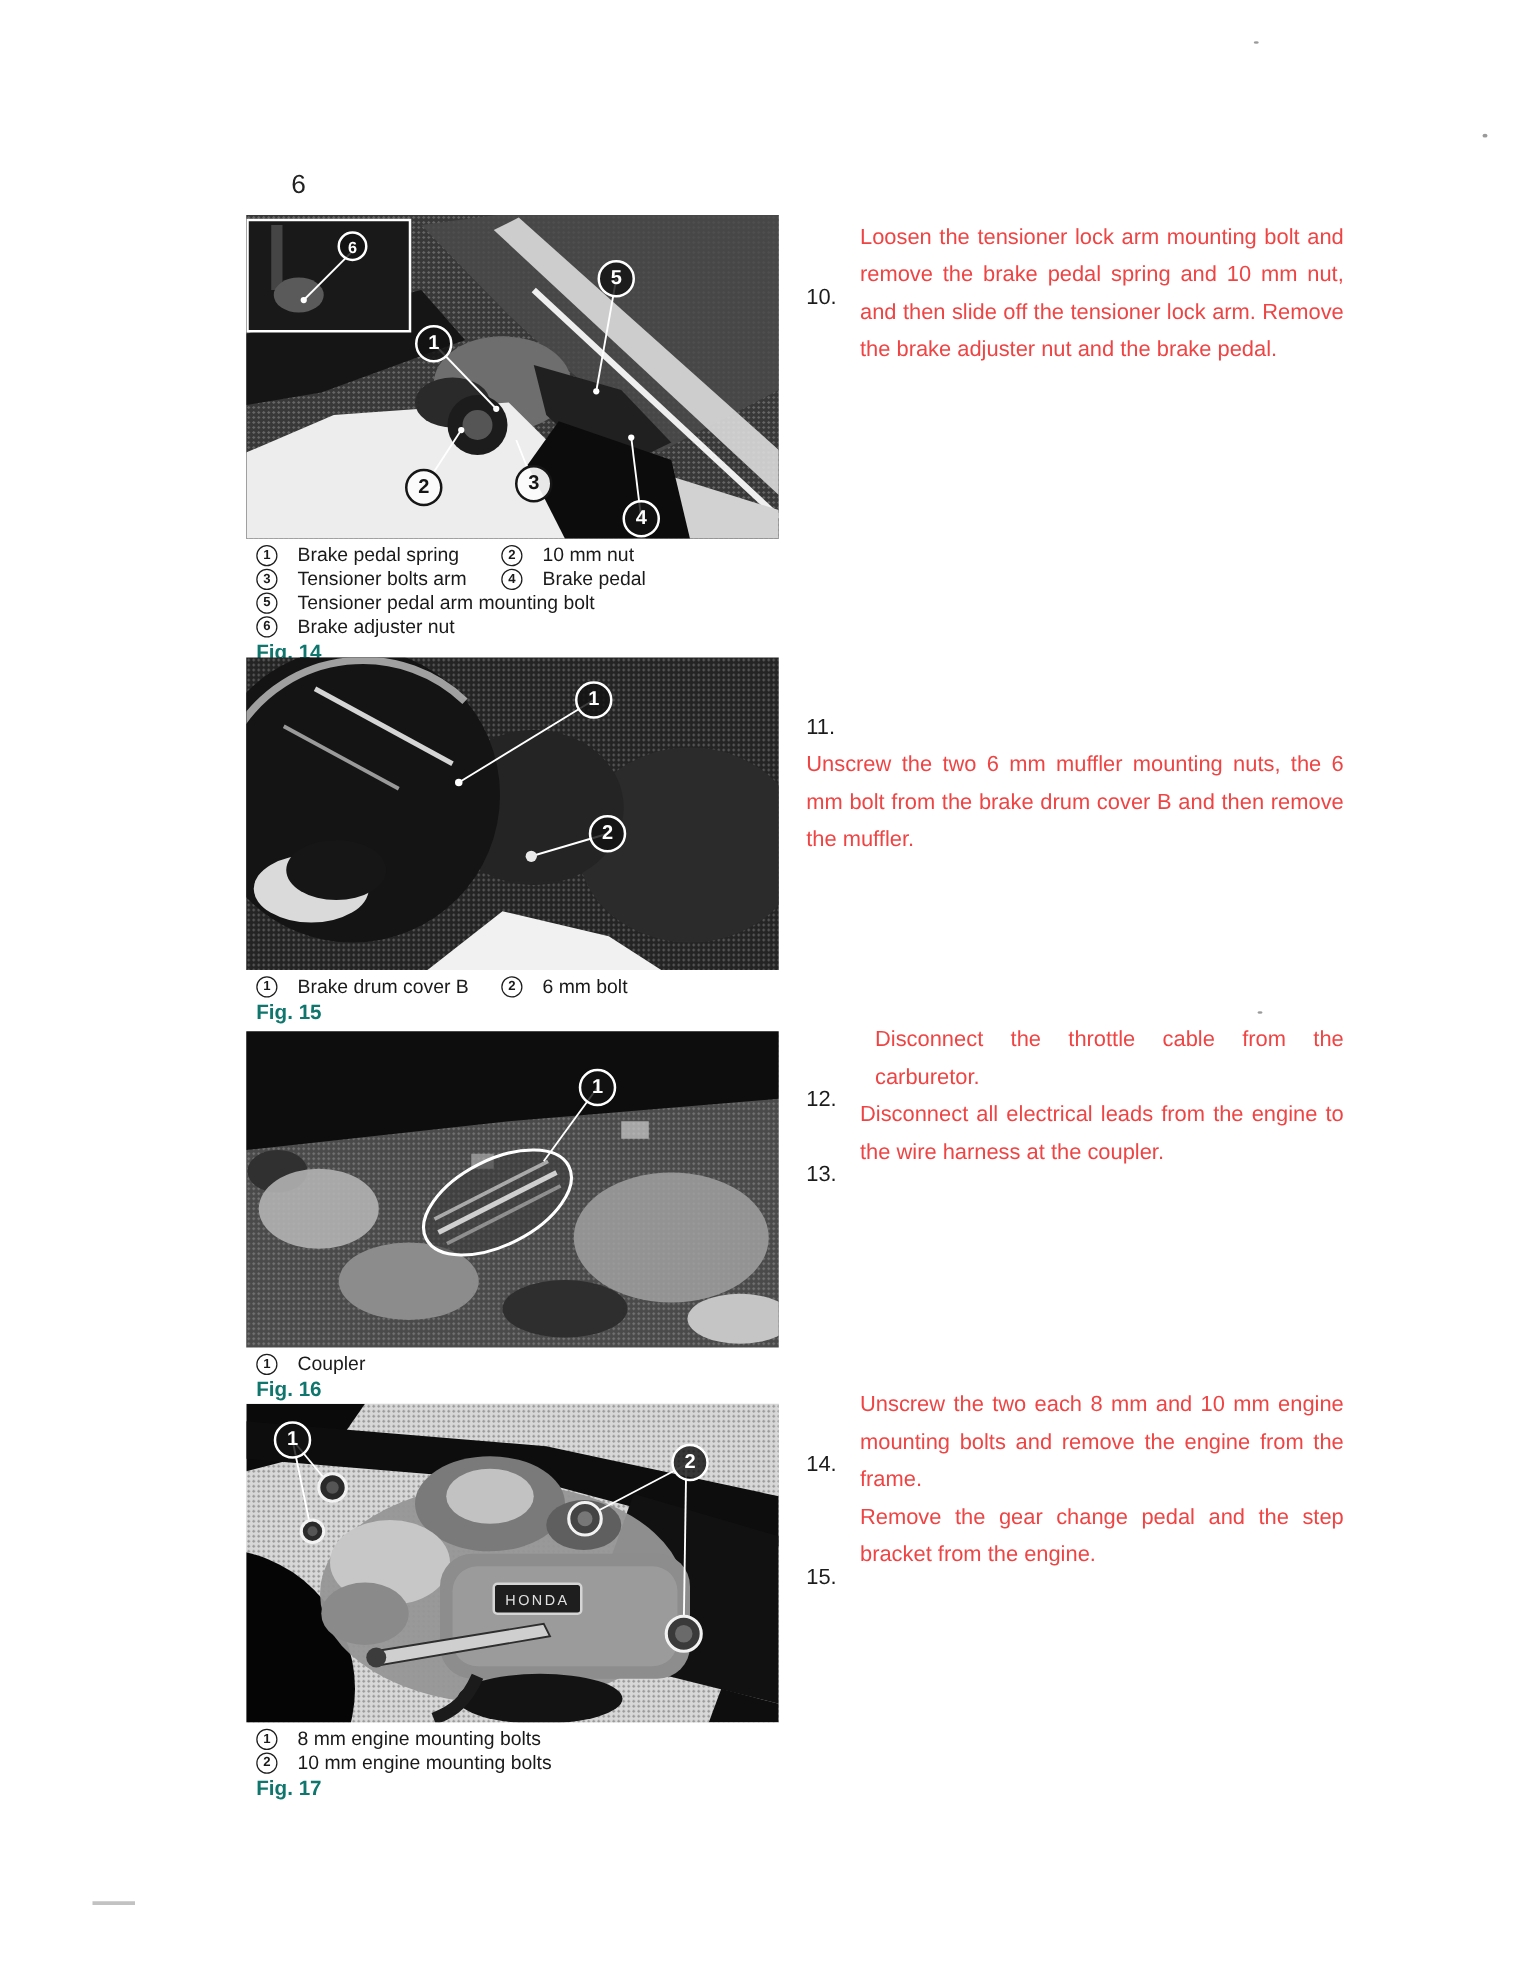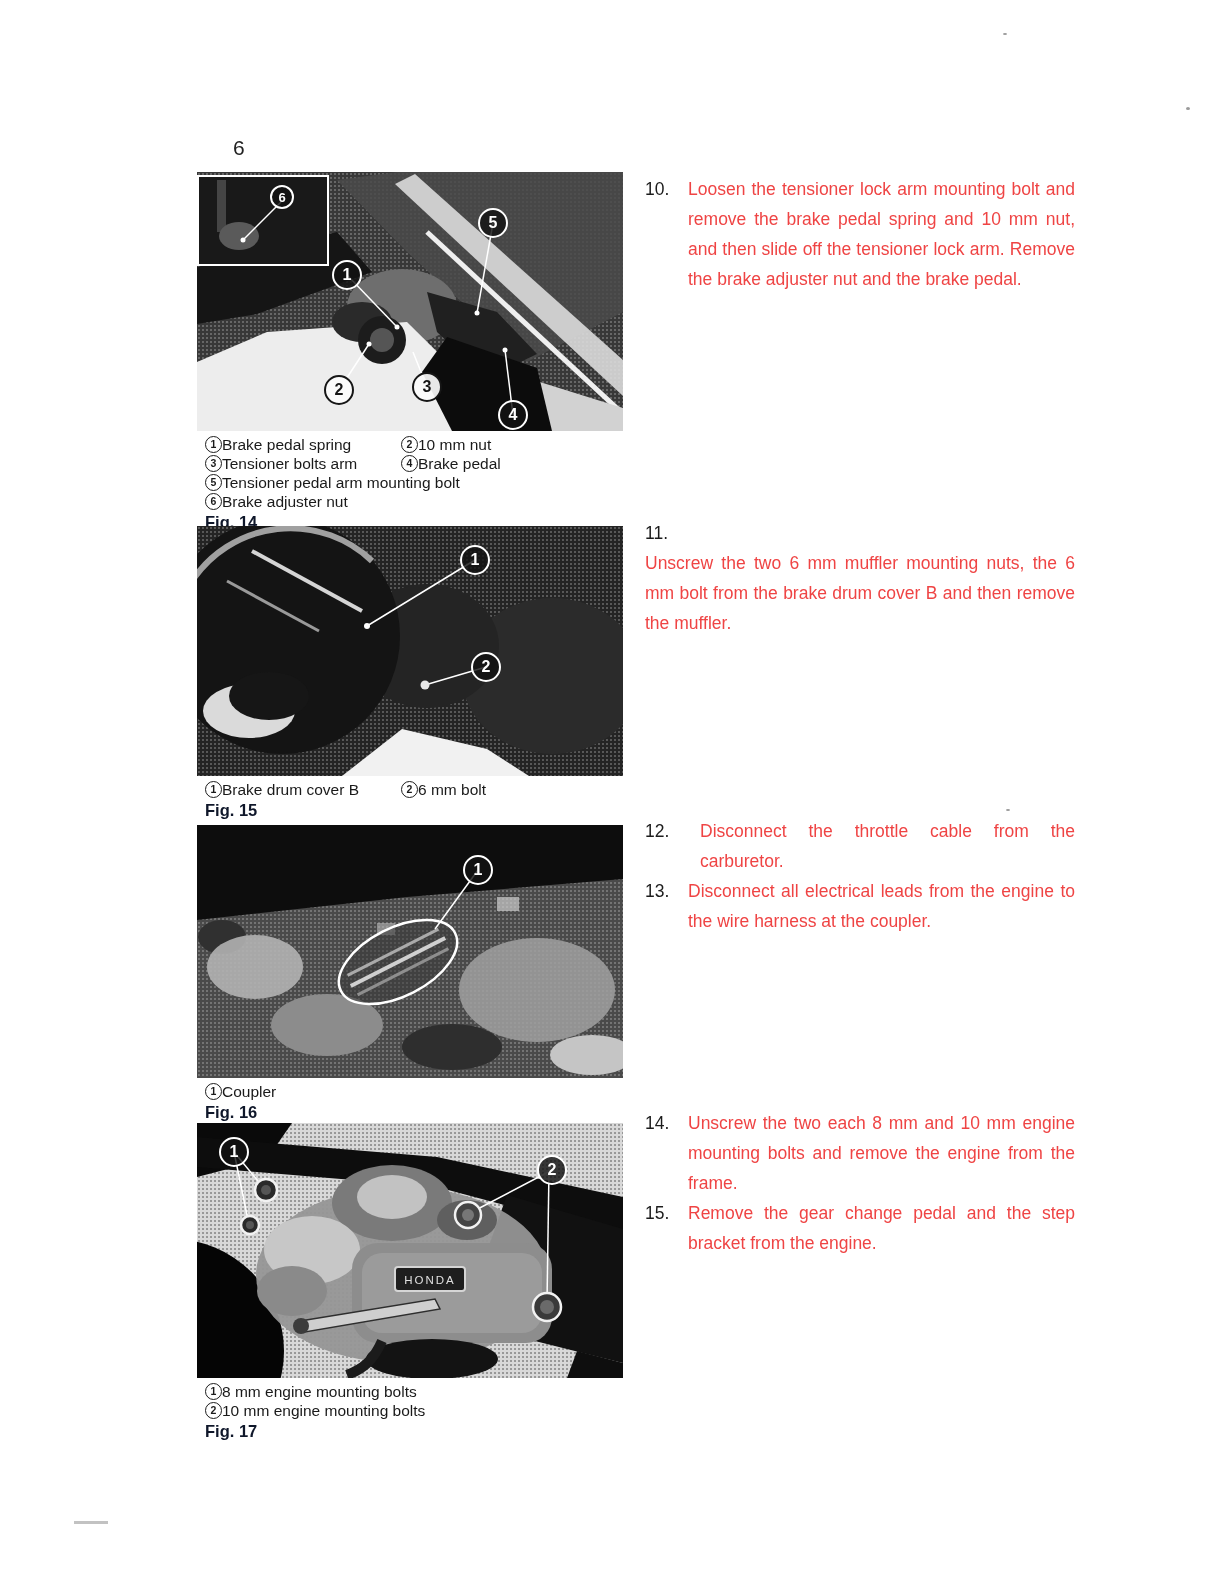--- a/index.html
+++ b/index.html
@@ -32,33 +32,33 @@
     position:absolute;width:26px;height:26px;border:2px solid #ffffff;border-radius:50%;
     background:rgba(18,18,18,0.82);color:#ffffff;font-size:16px;font-weight:bold;
     display:flex;align-items:center;justify-content:center;z-index:5;
   }
   .callout.light{border-color:#161616;background:rgba(252,252,252,0.92);color:#161616;}
   .callout.small{width:20px;height:20px;font-size:13px;}
 
   .caption{margin-top:4px;padding-left:8px;font-size:15.5px;line-height:19px;color:#1a1a1a;}
   .cap-row{display:flex;align-items:flex-start;}
   .cap-item{display:flex;align-items:center;}
-  .cap-item .cap-txt{margin-left:0;white-space:nowrap;}
+  .cap-item .cap-txt{margin-left:16px;white-space:nowrap;}
   .cap-item.col1{width:196px;flex:none;}
   .cap-num{
     flex:none;box-sizing:border-box;width:17px;height:17px;border:1.4px solid #1d1d1d;border-radius:50%;
     font-size:10.5px;line-height:14px;text-align:center;font-weight:bold;
   }
-  .fig-label{margin-top:2px;padding-left:8px;font-weight:bold;font-size:16.5px;color:#0f172a;}
+  .fig-label{margin-top:2px;padding-left:8px;font-weight:bold;font-size:16.5px;color:#0f766e;}
 
   
   .instruction{position:absolute;left:645px;width:430px;display:flex;}
   #inst10{top:174px;} #inst11{top:518px;flex-direction:column;} #inst12{top:816px;gap:12px;}
   #inst13{top:876px;} #inst14{top:1108px;} #inst15{top:1198px;}
-  .inst-num{flex:none;width:43px;font-size:17.5px;line-height:30px;}
+  .inst-num{flex:none;width:43px;font-size:17.5px;line-height:30px;margin-top:48px;}
   .inst-text{flex:1;font-size:17.5px;line-height:30px;text-align:justify;color:#ef4444;}
 
   
   .speck{position:absolute;background:#9a9a9a;border-radius:50%;}
   .smudge{position:absolute;left:74px;top:1521px;width:34px;height:3px;background:#8f8f8f;opacity:.55;}
 </style>
 </head>
 <body>
 
 <div class="page">

